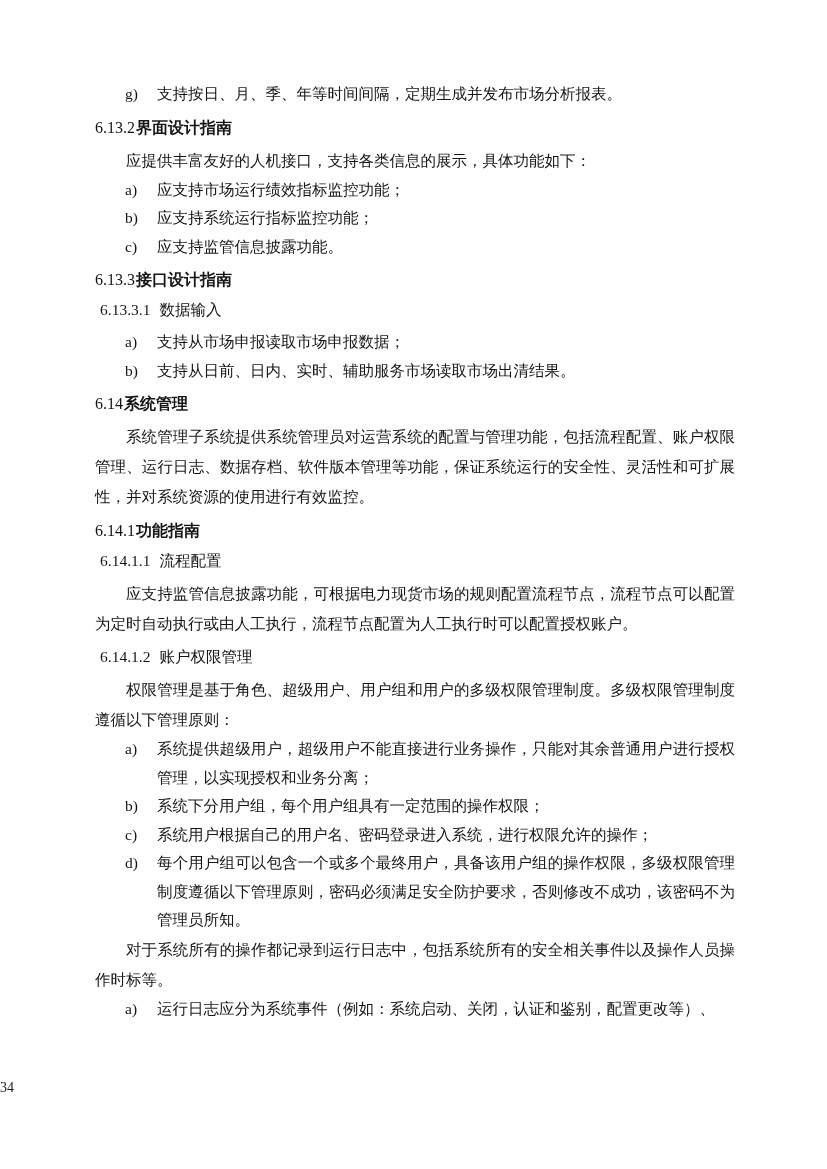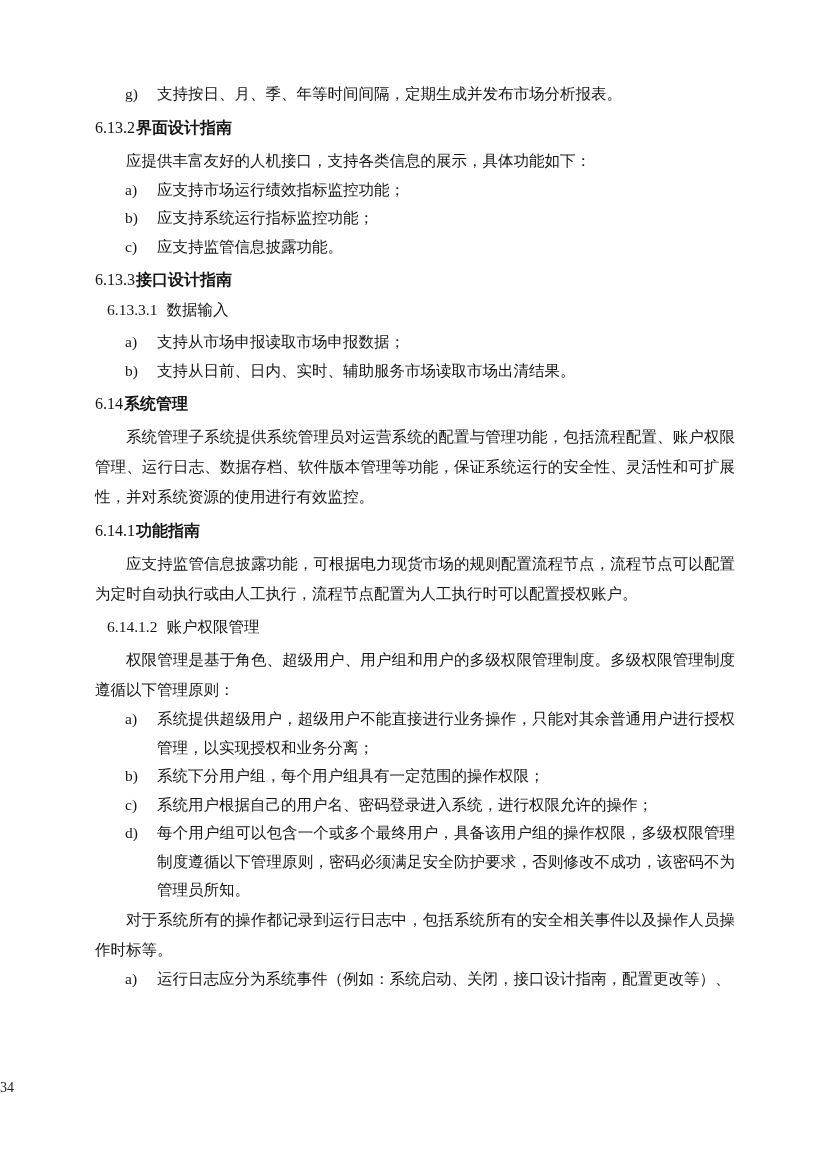--- a/index.html
+++ b/index.html
@@ -56,21 +56,21 @@
     margin-right: 1px;
   }
   .h2 .h-title {
     font-family: "Liberation Sans", "DejaVu Sans", sans-serif;
     font-weight: bold;
     font-size: 16px;
     margin-top: 44px;
   }
   
   .h4 {
-    margin: 6px 12px 7px;
+    margin: 6px 5px 7px;
     line-height: 23px;
     font-size: 15.5px;
     font-weight: normal;
   }
   .h4 .h-num {
     margin-right: 9px;
   }
   .page-number {
     position: absolute;
     top: 1080px;
@@ -131,20 +131,23 @@
     <h2 class="h2">
       <span class="h-num">6.14</span><span class="h-title">系统管理</span>
     </h2>
 
     <p class="para">系统管理子系统提供系统管理员对运营系统的配置与管理功能，包括流程配置、账户权限管理、运行日志、数据存档、软件版本管理等功能，保证系统运行的安全性、灵活性和可扩展性，并对系统资源的使用进行有效监控。</p>
 
     <h2 class="h2">
       <span class="h-num">6.14.1</span><span class="h-title">功能指南</span>
     </h2>
 
+    <h3 class="h4">
+      <span class="h-num">6.14.1.1</span><span class="h-title">流程配置</span>
+    </h3>
 
     <p class="para">应支持监管信息披露功能，可根据电力现货市场的规则配置流程节点，流程节点可以配置为定时自动执行或由人工执行，流程节点配置为人工执行时可以配置授权账户。</p>
 
     <h3 class="h4">
       <span class="h-num">6.14.1.2</span><span class="h-title">账户权限管理</span>
     </h3>
 
     <p class="para">权限管理是基于角色、超级用户、用户组和用户的多级权限管理制度。多级权限管理制度遵循以下管理原则：</p>
 
     <div class="list-item">
@@ -162,19 +165,19 @@
     <div class="list-item">
       <span class="marker">d)</span>
       <span class="li-text">每个用户组可以包含一个或多个最终用户，具备该用户组的操作权限，多级权限管理制度遵循以下管理原则，密码必须满足安全防护要求，否则修改不成功，该密码不为管理员所知。</span>
     </div>
 
 
     <p class="para">对于系统所有的操作都记录到运行日志中，包括系统所有的安全相关事件以及操作人员操作时标等。</p>
 
     <div class="list-item">
       <span class="marker">a)</span>
-      <span class="li-text">运行日志应分为系统事件（例如：系统启动、关闭，接口设计指南，配置更改等）、</span>
+      <span class="li-text">运行日志应分为系统事件（例如：系统启动、关闭，认证和鉴别，配置更改等）、</span>
     </div>
 
   </div>
 
   <div class="page-number">34</div>
 </div>
 
 </body></html>

